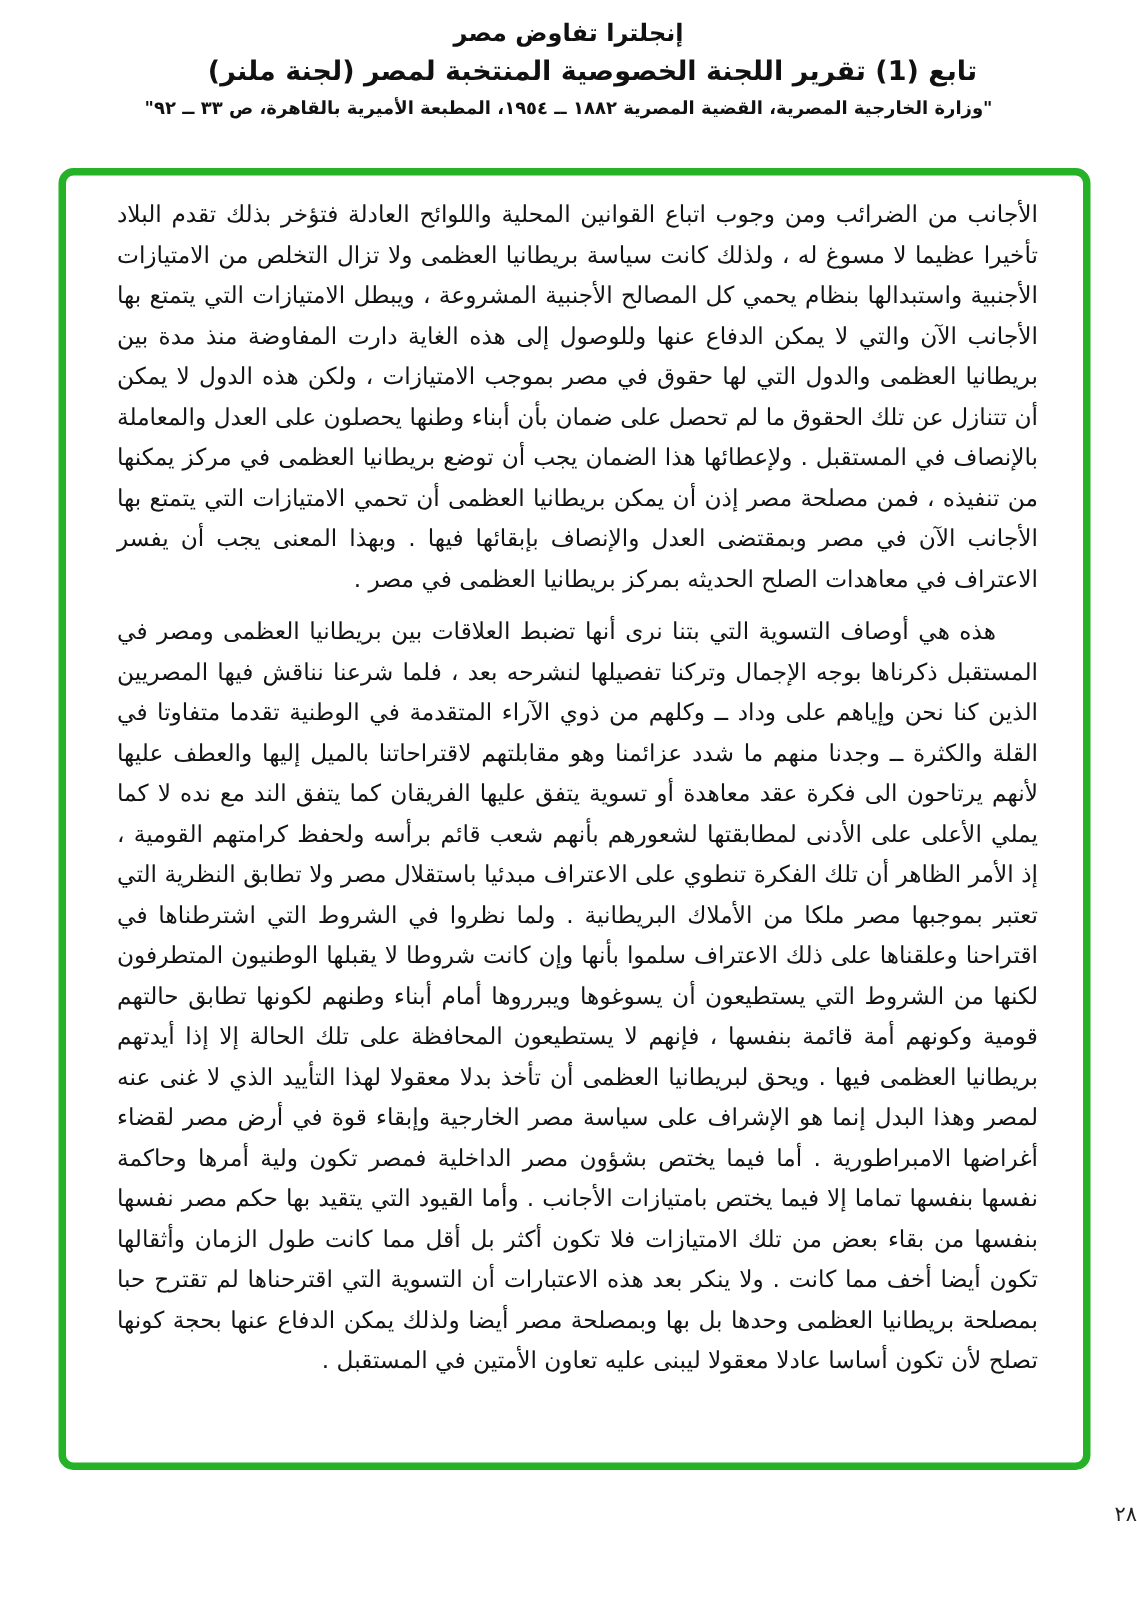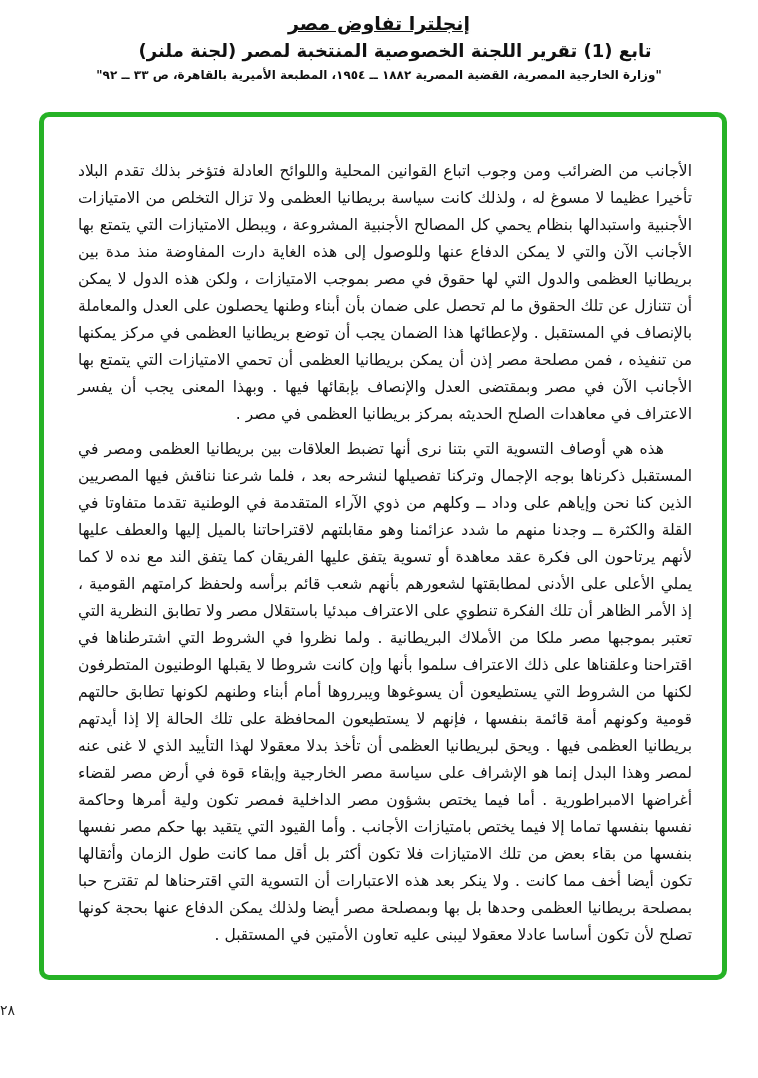--- a/index.html
+++ b/index.html
@@ -17,25 +17,24 @@
   }
   .doc-header {
     position: absolute;
     top: 12px;
     left: 0;
     width: 758px;
     text-align: center;
     direction: rtl;
   }
   .doc-title {
-    font-size: 19px;
+    font-size: 16px;
     font-weight: bold;
     letter-spacing: 0.5px;
     margin: 0 0 6px 0;
-    text-decoration: underline;
   }
   .doc-subtitle {
     font-size: 18px;
     font-weight: bold;
     margin: 0 0 7px 0;
     padding-left: 32px;
   }
   .doc-source {
     font-size: 12px;
     font-weight: bold;
@@ -53,35 +52,34 @@
     padding: 13px 30px 10px 34px;
     overflow: hidden;
     background: #ffffff;
   }
   .body-text {
     direction: rtl;
     text-align: justify;
     font-size: 15.5px;
     line-height: 27px;
     color: #141414;
-    margin-top: 28px;
   }
   .body-text p {
     margin: 0;
   }
   .body-text p.indented {
     margin-top: 8px;
     text-indent: 28px;
   }
   .page-number {
     position: absolute;
     top: 1002px;
     left: 0;
     width: 758px;
-    text-align: left;
+    text-align: right;
     font-size: 14px;
     color: #222222;
   }
 </style>
 </head>
 <body>
 
 <div class="doc-header">
   <p class="doc-title">إنجلترا تفاوض مصر</p>
   <p class="doc-subtitle">تابع (1) تقرير اللجنة الخصوصية المنتخبة لمصر (لجنة ملنر)</p>

